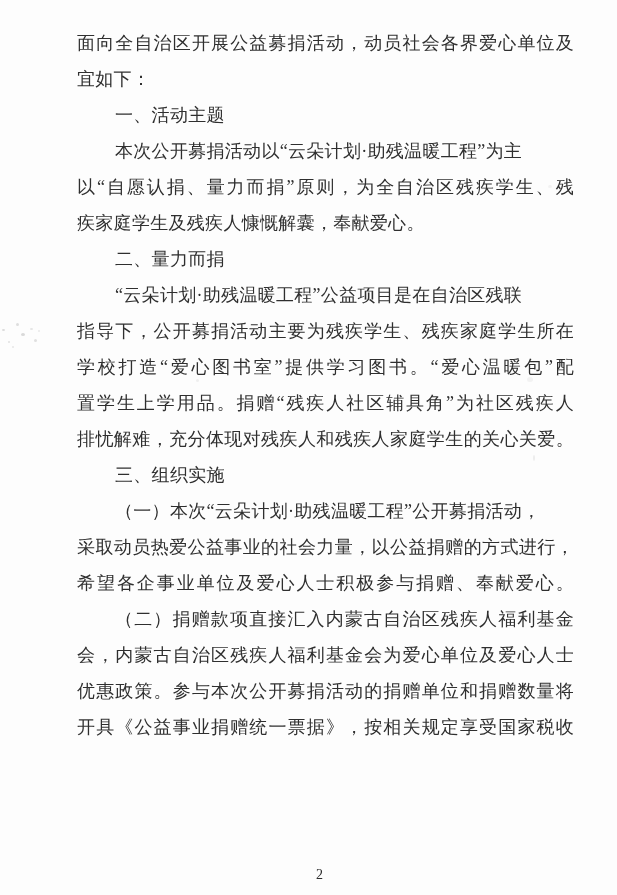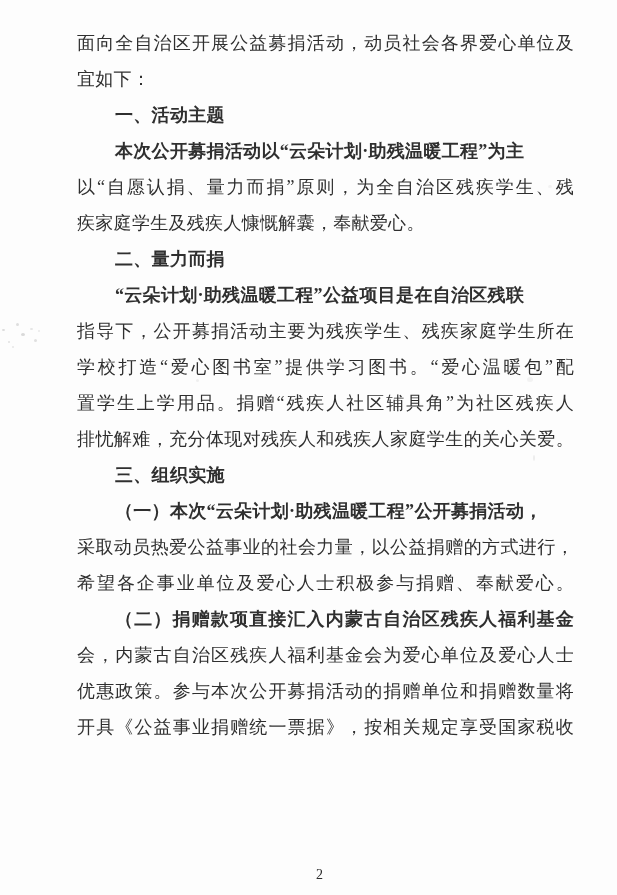--- a/index.html
+++ b/index.html
@@ -31,21 +31,21 @@
     white-space: nowrap;
     overflow: visible;
   }
   .j {
     white-space: normal;
     text-align: justify;
     text-align-last: justify;
     text-justify: inter-character;
     overflow: hidden;
   }
-  .ind { padding-left: 38px; font-weight: bold; }
+  .ind { padding-left: 38px; }
   .strike {
     text-decoration: line-through;
     text-decoration-thickness: 1px;
     text-decoration-color: #3a3a3a;
   }
   .pagenum {
     position: absolute;
     left: 316px; top: 866px;
     font-size: 14px;
     line-height: 18px;

